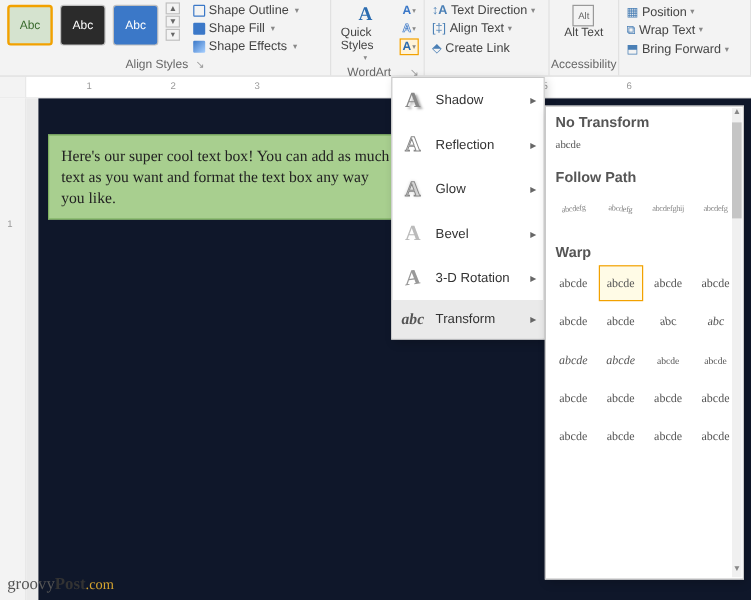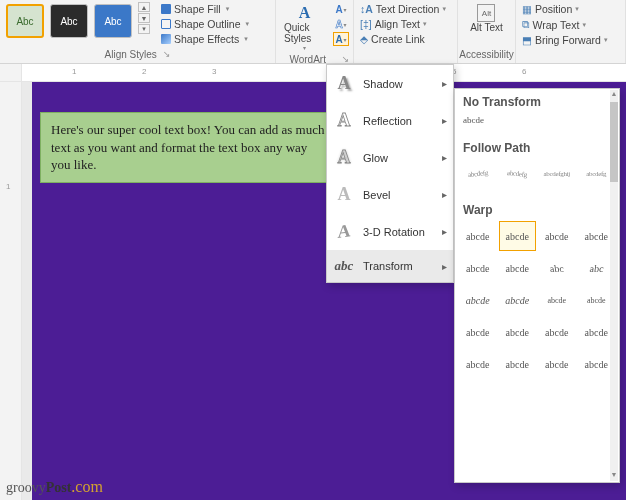--- a/index.html
+++ b/index.html
@@ -43,21 +43,21 @@
 .ruler-area { display: flex; height: 18px; background: #fff; border-bottom: 1px solid #e5e5e5; }
 .ruler-v { width: 22px; background: #f3f3f3; border-right: 1px solid #e5e5e5; }
 .ruler-h { flex: 1; position: relative; background: #fff; font-size: 8px; color: #999; }
 .ruler-h span { position: absolute; top: 3px; }
 
 
 .doc-area { display: flex; height: calc(100% - 64px - 18px); }
 .gutter { width: 22px; background: #f3f3f3; border-right: 1px solid #e5e5e5; position: relative; }
 .gutter .tick { position: absolute; left: 6px; font-size: 8px; color: #999; }
 .page-strip { width: 10px; background: #eaeaea; }
-.page { flex: 1; background: #4c1d95; padding: 30px 8px 8px 8px; position: relative; }
+.page { flex: 1; background: #0f172a; padding: 30px 8px 8px 8px; position: relative; }
 
 .textbox { background: #a8cf8f; border: 1px solid #7eb061; padding: 8px 10px; width: 300px; font-family: "Comic Sans MS", cursive; font-size: 13px; color: #222; line-height: 1.35; }
 .textbox-handle { position: absolute; right: -2px; top: 80px; font-size: 9px; color: #888; }
 
 
 .fx-menu { position: absolute; left: 326px; top: 64px; width: 128px; background: #fff; border: 1px solid #c9c9c9; box-shadow: 2px 3px 8px rgba(0,0,0,0.2); z-index: 10; }
 .fx-item { display: flex; align-items: center; padding: 8px 6px; gap: 8px; cursor: pointer; font-size: 11px; color: #333; }
 .fx-item:hover, .fx-item.active { background: #eaeaea; }
 .fx-item .fx-a { font-family: "Times New Roman", serif; font-size: 18px; font-weight: bold; color: #888; width: 22px; text-align: center; }
 .fx-item .fx-a.outline { color: transparent; -webkit-text-stroke: 0.8px #888; }
@@ -73,21 +73,21 @@
 .tx-cell.sel { border: 1px solid #f2a100; background: #fffbe6; }
 .path-row { display: flex; gap: 2px; padding: 2px 4px 8px; }
 .path-cell { flex: 1; height: 30px; display: flex; align-items: center; justify-content: center; font-family: "Times New Roman", serif; font-size: 7px; color: #888; letter-spacing: -0.3px; cursor: pointer; }
 .scroll-ind { position: absolute; right: 1px; top: 1px; bottom: 1px; width: 8px; background: #f0f0f0; }
 .scroll-thumb { position: absolute; top: 12px; width: 100%; height: 80px; background: #c5c5c5; }
 .scroll-ar { position: absolute; width: 100%; height: 10px; font-size: 7px; text-align: center; color: #888; }
 
 
 .watermark { position: absolute; bottom: 4px; left: 6px; font-size: 14px; color: #555; font-family: Georgia, serif; z-index: 20; }
 .watermark b { font-weight: 700; color: #333; }
-.watermark .com { font-size: 16px; color: #d4a32f; }
+.watermark .com { font-size: 12px; color: #d4a32f; }
 
 
 .i-fill{ width:10px;height:10px;background:#3b78c8;border-radius:1px;display:inline-block;}
 .i-outline{width:10px;height:10px;border:1.5px solid #3b78c8;border-radius:1px;display:inline-block;}
 .i-fx{width:10px;height:10px;background:linear-gradient(135deg,#3b78c8,#a8d0ff);border-radius:1px;display:inline-block;}
 .i-quick{width:18px;height:18px;display:flex;align-items:center;justify-content:center;color:#2b6cb0;font-family:serif;font-weight:bold;font-size:16px;}
 .i-alt{width:18px;height:18px;border:1px solid #999;display:flex;align-items:center;justify-content:center;font-size:8px;color:#666;}
 .i-tdir{color:#4a7fb5;font-weight:bold;}
 .i-align{color:#4a7fb5;}
 .i-link{color:#4a7fb5;}
@@ -105,27 +105,27 @@
       <div class="style-swatch selected">Abc</div>
       <div class="style-swatch black">Abc</div>
       <div class="style-swatch blue">Abc</div>
       <div class="swatch-col">
         <div class="swatch-arrow">▲</div>
         <div class="swatch-arrow">▼</div>
         <div class="swatch-arrow">▾</div>
       </div>
       <div class="shape-opts">
         <div class="shape-opt">
+            <span class="ic i-outline"></span>
+            <span>Shape Outline</span>
+            <span class="car">▾</span>
+          </div>
+        <div class="shape-opt">
             <span class="ic i-fill"></span>
             <span>Shape Fill</span>
-            <span class="car">▾</span>
-          </div>
-        <div class="shape-opt">
-            <span class="ic i-outline"></span>
-            <span>Shape Outline</span>
             <span class="car">▾</span>
           </div>
         <div class="shape-opt">
             <span class="ic i-fx"></span>
             <span>Shape Effects</span>
             <span class="car">▾</span>
           </div>
       </div>
     </div>
     <div class="group-label">

